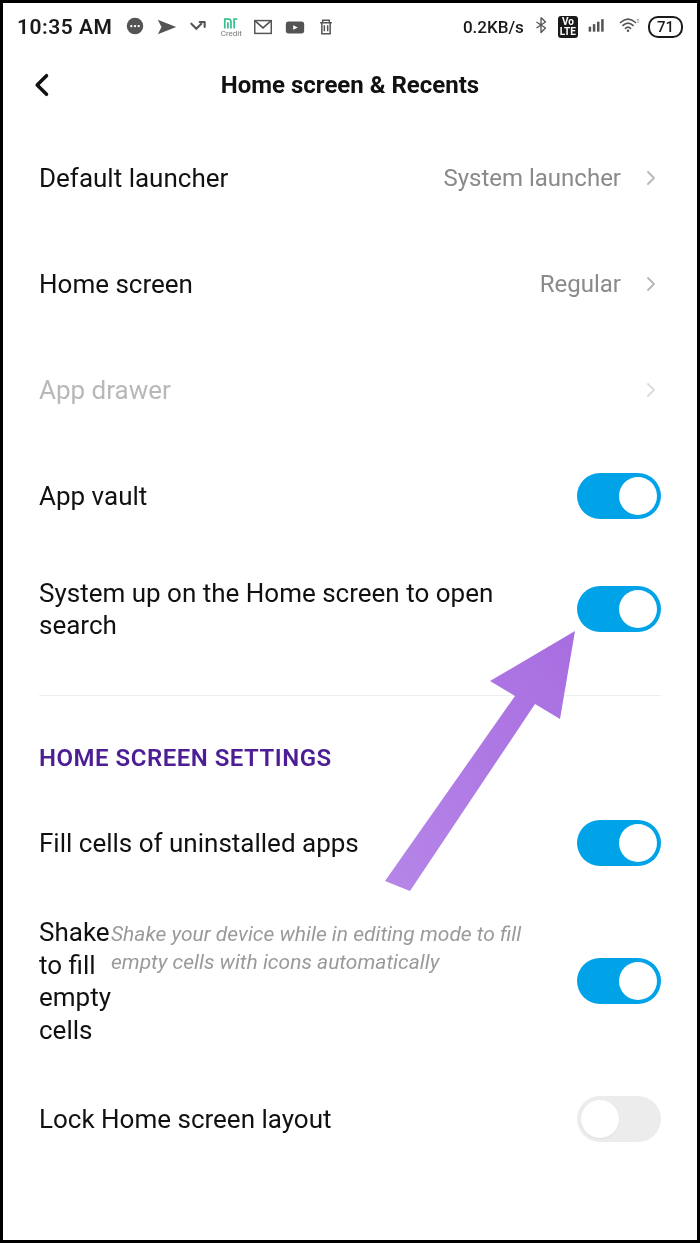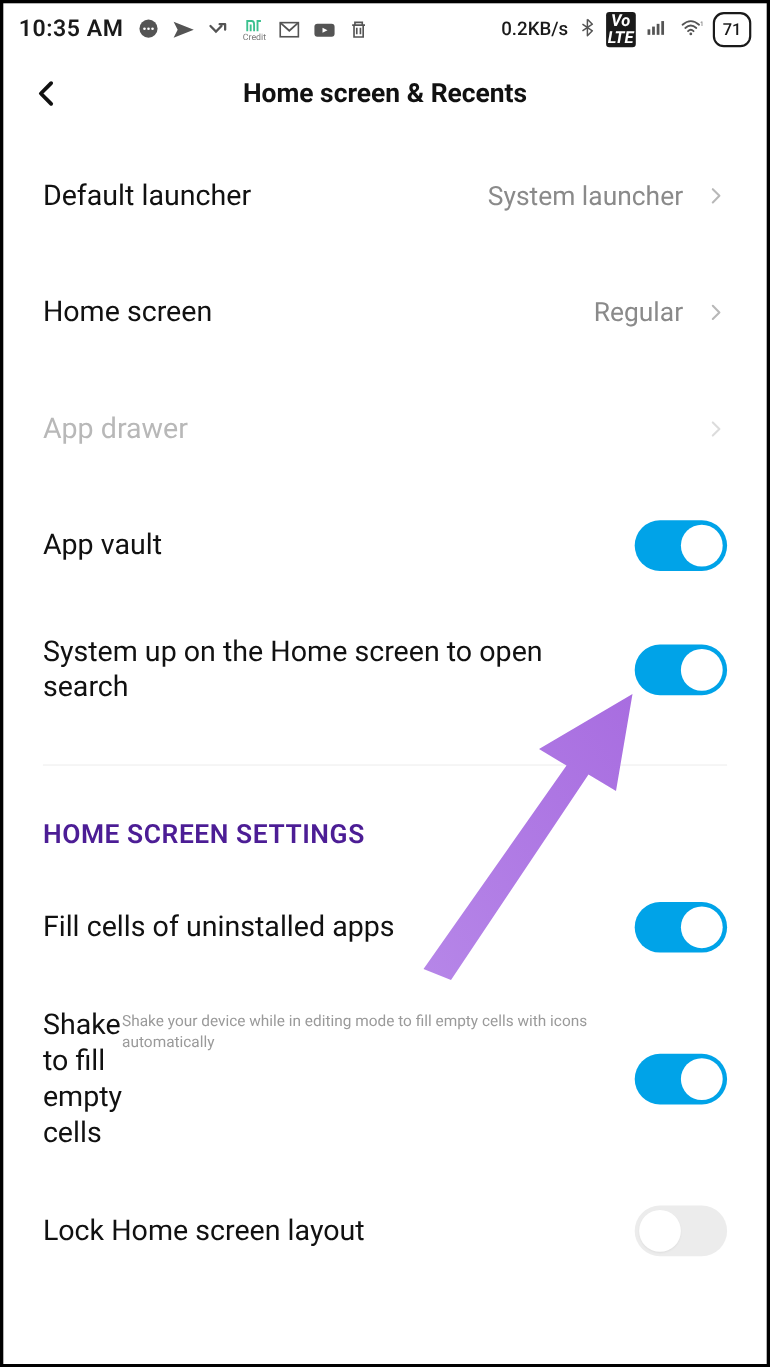--- a/index.html
+++ b/index.html
@@ -20,22 +20,22 @@
       font-size: 20px;
       color: #1a1a1a;
       height: 44px;
     }
     .status-left { display: flex; align-items: center; gap: 12px; }
     .status-time { font-weight: 600; font-size: 21px; letter-spacing: 0.5px; }
     .status-icons-left { display: flex; align-items: center; gap: 10px; }
     .status-icons-left .ic { width: 22px; height: 22px; display:flex; align-items:center; }
     .status-right { display: flex; align-items: center; gap: 8px; font-size: 18px; }
     .status-right .txt { font-size: 17px; font-weight: 500; }
-    .volte { font-size: 15px; font-weight: 700; background:#1a1a1a; color:#fff; border-radius:3px; padding:1px 2px; line-height:1;font-style:italic; }
-    .battery { border: 2px solid #1a1a1a; border-radius: 10px; padding: 0 7px; font-size: 15px; font-weight: 500; height:32px; display:flex; align-items:center; }
+    .volte { font-size: 10px; font-weight: 700; background:#1a1a1a; color:#fff; border-radius:3px; padding:1px 2px; line-height:1; }
+    .battery { border: 2px solid #1a1a1a; border-radius: 10px; padding: 0 7px; font-size: 15px; font-weight: 500; height:22px; display:flex; align-items:center; }
     .header {
       display: flex;
       align-items: center;
       padding: 18px 20px 20px;
       position: relative;
     }
     .back-btn { width: 40px; height: 40px; display:flex; align-items:center; justify-content:center; cursor:pointer; }
     .header-title {
       flex: 1;
       text-align: center;
@@ -60,24 +60,25 @@
     }
     .row.disabled .row-label { color: #b8b8b8; }
     .row.disabled .chev svg path { stroke: #dcdcdc; }
     .row-value {
       font-size: 24px;
       color: #8a8a8a;
       margin-right: 8px;
     }
     .chev { width: 20px; display:flex; align-items:center; justify-content:center; }
     .row-sub {
-      font-size: 14px;
+      font-size: 21px;
       color: #9a9a9a;
       line-height: 1.35;
       margin-top: 4px;
+      font-style: italic;
     }
     .row-col {
       flex: 1;
       display: flex;
       flex-direction: row;
       justify-content: center;
       padding: 20px 0;
     }
     .toggle {
       width: 84px;

